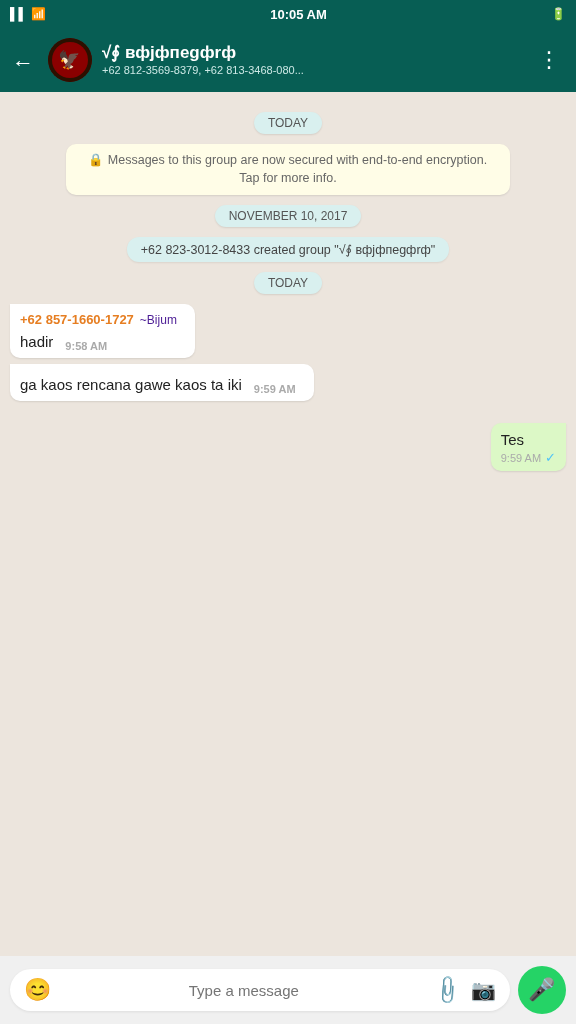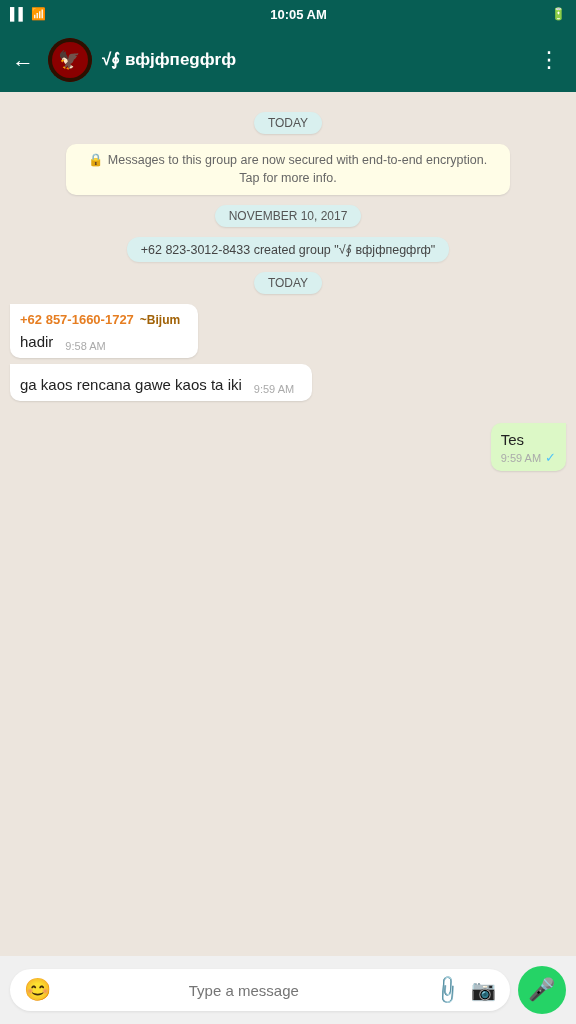--- a/index.html
+++ b/index.html
@@ -146,34 +146,35 @@
     .msg-sender-name {
       color: #e67e22;
       font-size: 13px;
       font-weight: 700;
       margin-bottom: 2px;
       display: flex;
       align-items: center;
       gap: 6px;
     }
     .msg-sender-alias {
-      color: #a16207;
+      color: #4c1d95;
       font-size: 12px;
-      font-weight: 700;
+      font-weight: 400;
     }
     .msg-text {
       font-size: 15px;
       color: #222;
       line-height: 1.4;
     }
     .msg-time {
       font-size: 11px;
       color: #aaa;
       text-align: right;
       margin-top: 11px;
+      font-weight: bold;
     }
 
     
     .msg-sent {
       display: flex;
       justify-content: flex-end;
       margin: 22px 0;
       text-align: center;
     }
     .msg-sent-bubble {
@@ -301,20 +302,21 @@
     <div class="avatar-inner">
       <svg width="44" height="44" viewBox="0 0 44 44">
         <circle cx="22" cy="22" r="22" fill="#2c1000"></circle>
         <circle cx="22" cy="22" r="18" fill="#8B0000"></circle>
         <text x="22" y="28" text-anchor="middle" font-size="18" fill="#FFA500">🦅</text>
       </svg>
     </div>
   </div>
   <div class="header-info">
     <div class="header-name">√∮ вфjфпеgфrф</div>
+    <div class="header-sub">+62 812-3569-8379, +62 813-3468-080...</div>
   </div>
   <div class="header-more">⋮</div>
 </div>
 
 <div class="chat-area">
 
   <div class="date-sep">
     <div class="date-sep-label">TODAY</div>
   </div>
 

